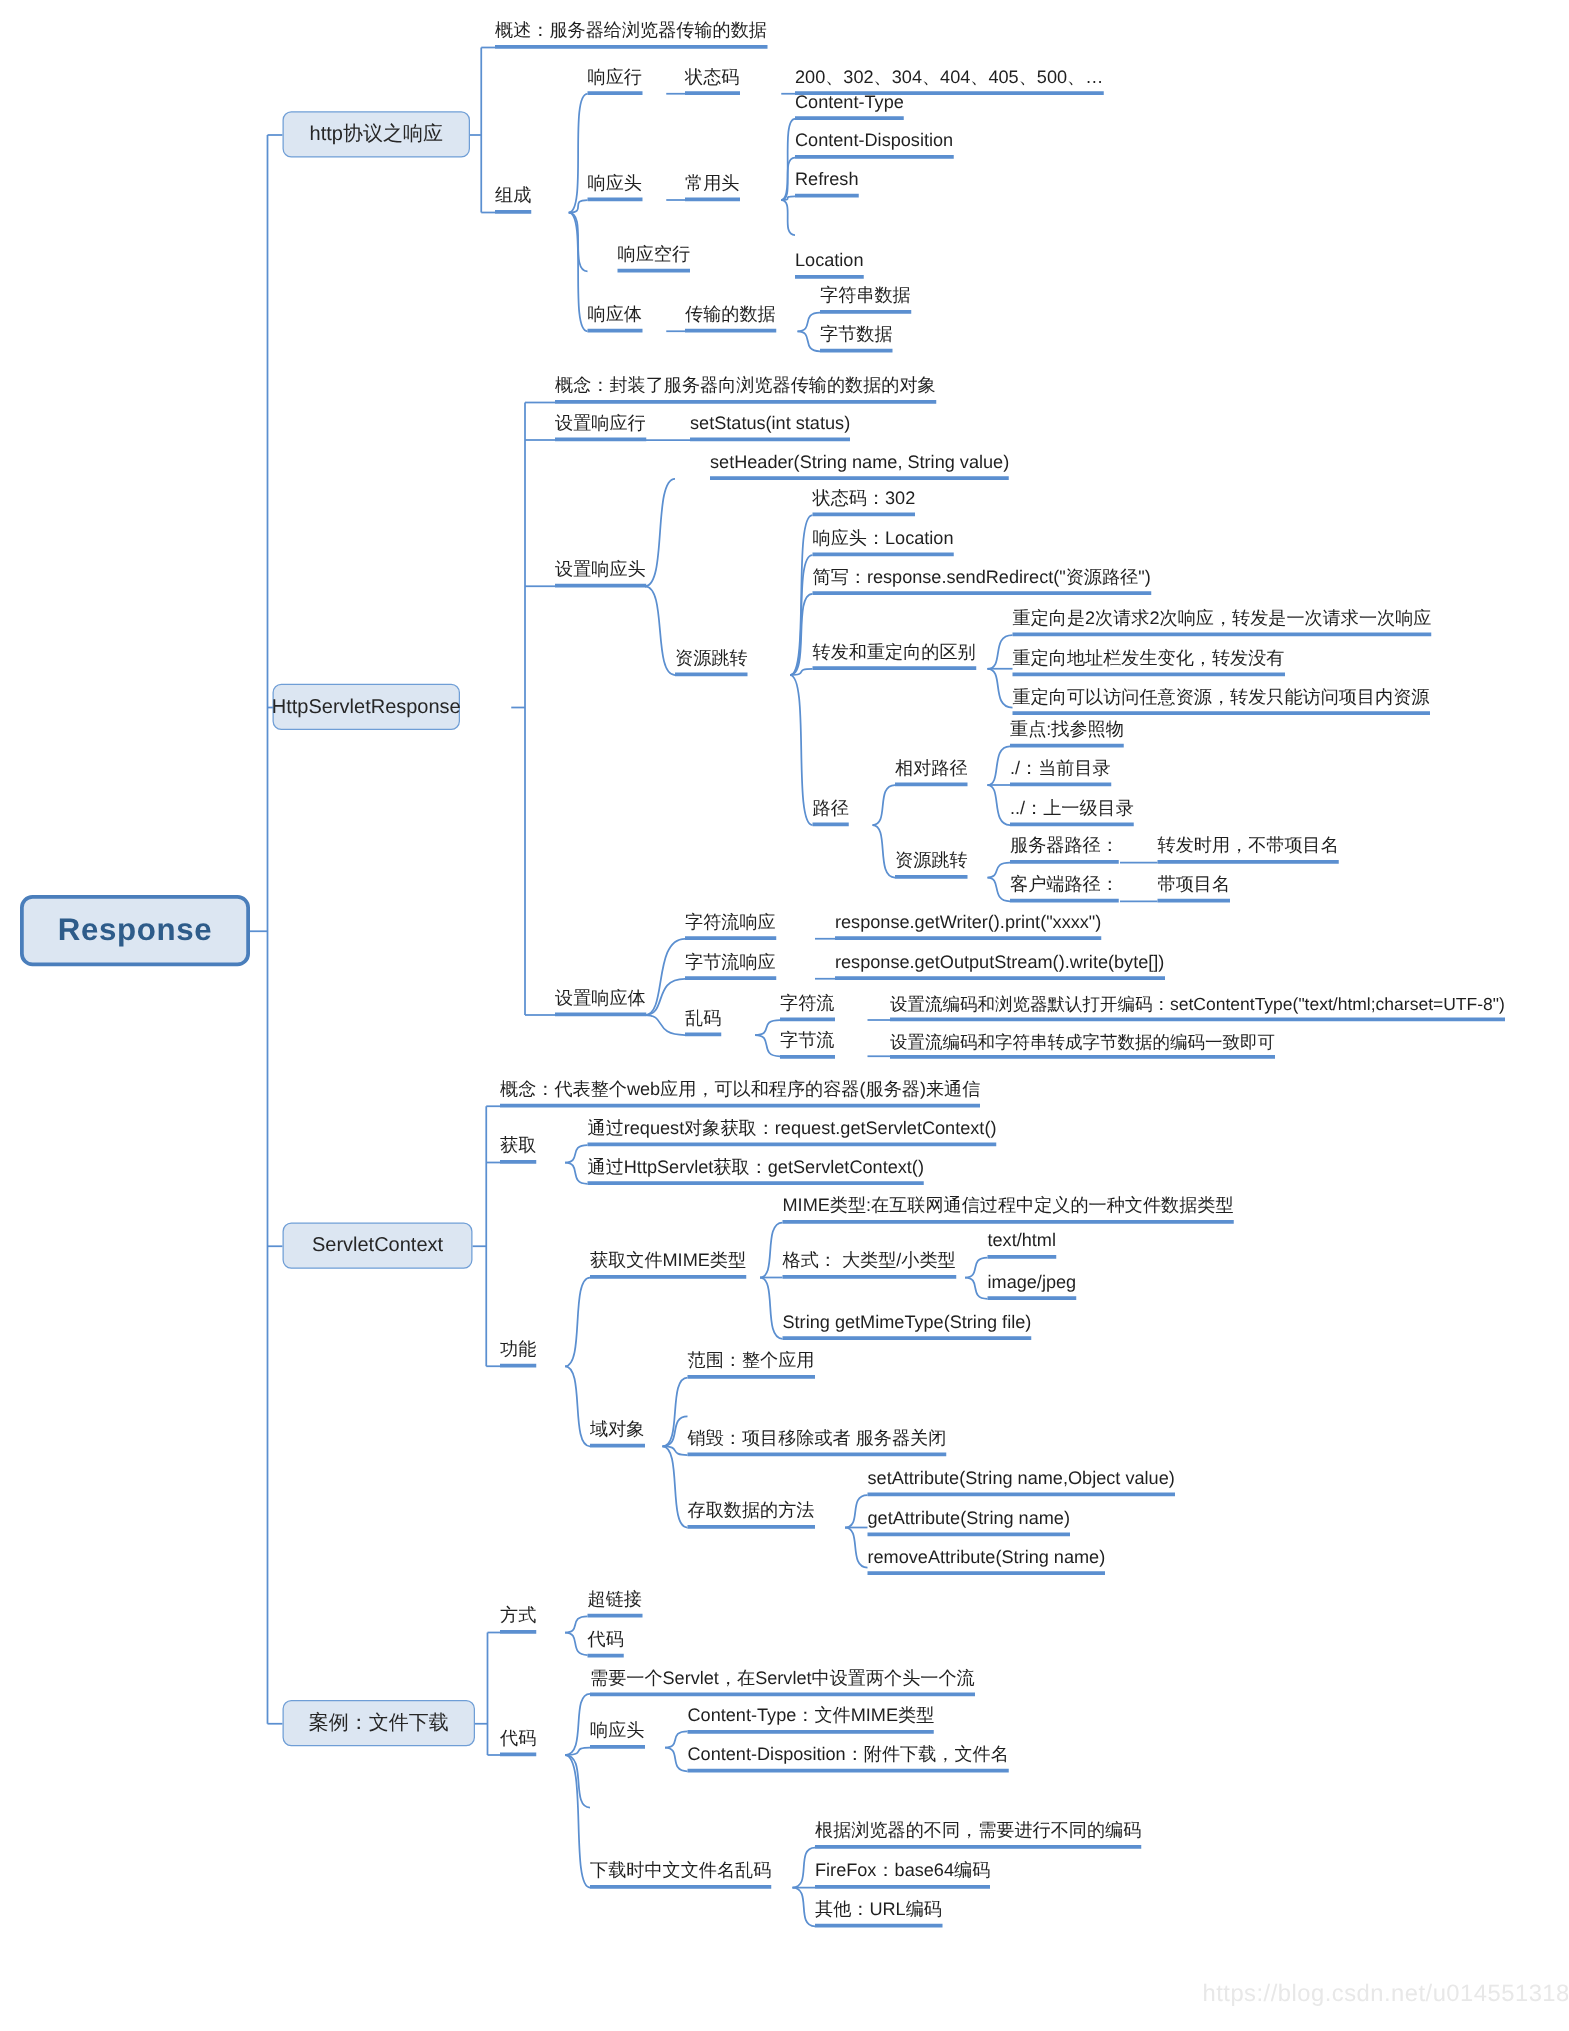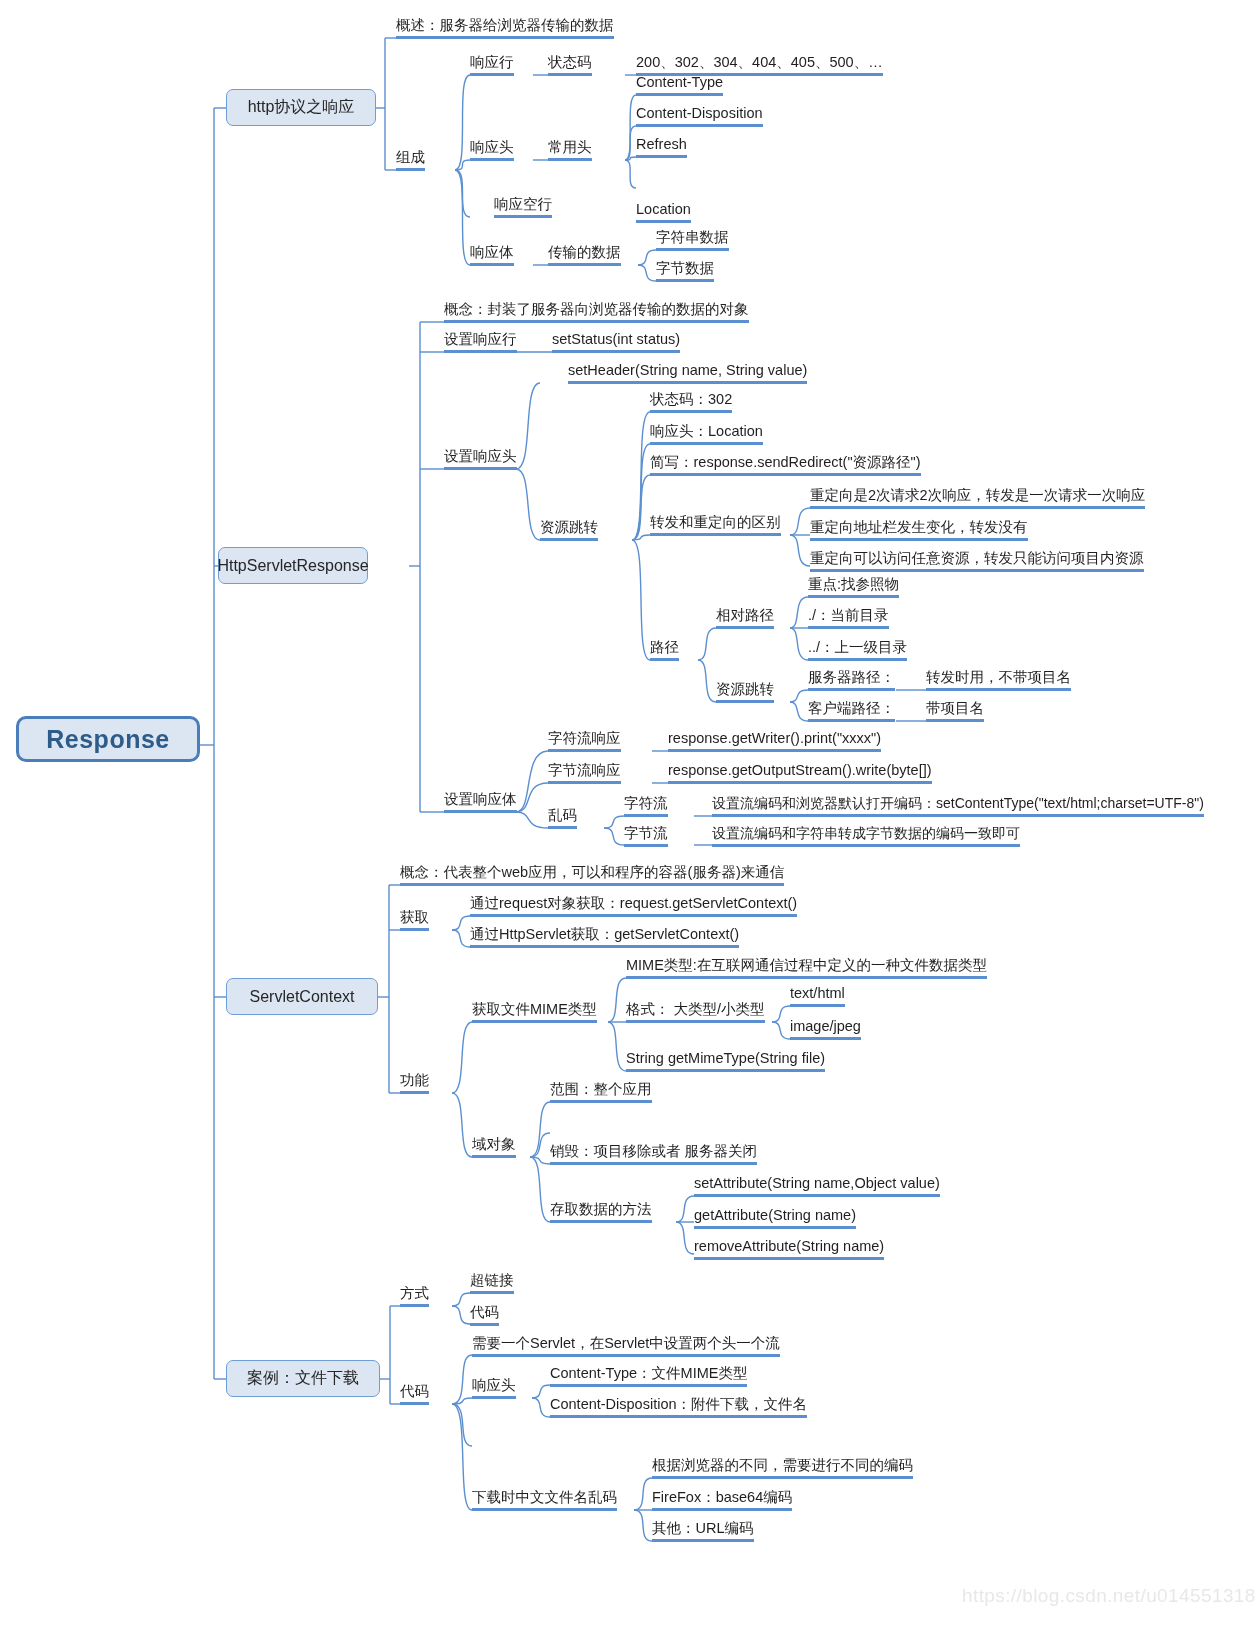--- a/index.html
+++ b/index.html
@@ -203,21 +203,21 @@
 
       <path d="M532,1398 C546,1398 534,1385 550,1385"></path>
       <path d="M532,1398 C546,1398 534,1417 550,1417"></path>
 
       <path d="M634,1510 C650,1510 636,1478 652,1478"></path>
       <path d="M634,1510 C650,1510 636,1510 652,1510"></path>
       <path d="M634,1510 C650,1510 636,1541 652,1541"></path>
     </g>
   </svg>
 
-  <div class="root-node" style="left:16px; top:716px; width:184px; height:46px;">Response</div>
+  <div class="root-node" style="left:16px; top:716px; width:184px; height:57px;">Response</div>
 
   <div class="branch-node" style="left:226px; top:89px; width:150px; height:37px;">http协议之响应</div>
 
   <div class="branch-node" style="left:218px; top:547px; width:150px; height:37px;">HttpServletResponse</div>
 
   <div class="branch-node" style="left:226px; top:978px; width:152px; height:37px;">ServletContext</div>
 
   <div class="branch-node" style="left:226px; top:1360px; width:154px; height:37px;">案例：文件下载</div>
 
   <div class="topic" style="left:396px; top:18px;">概述：服务器给浏览器传输的数据</div>

